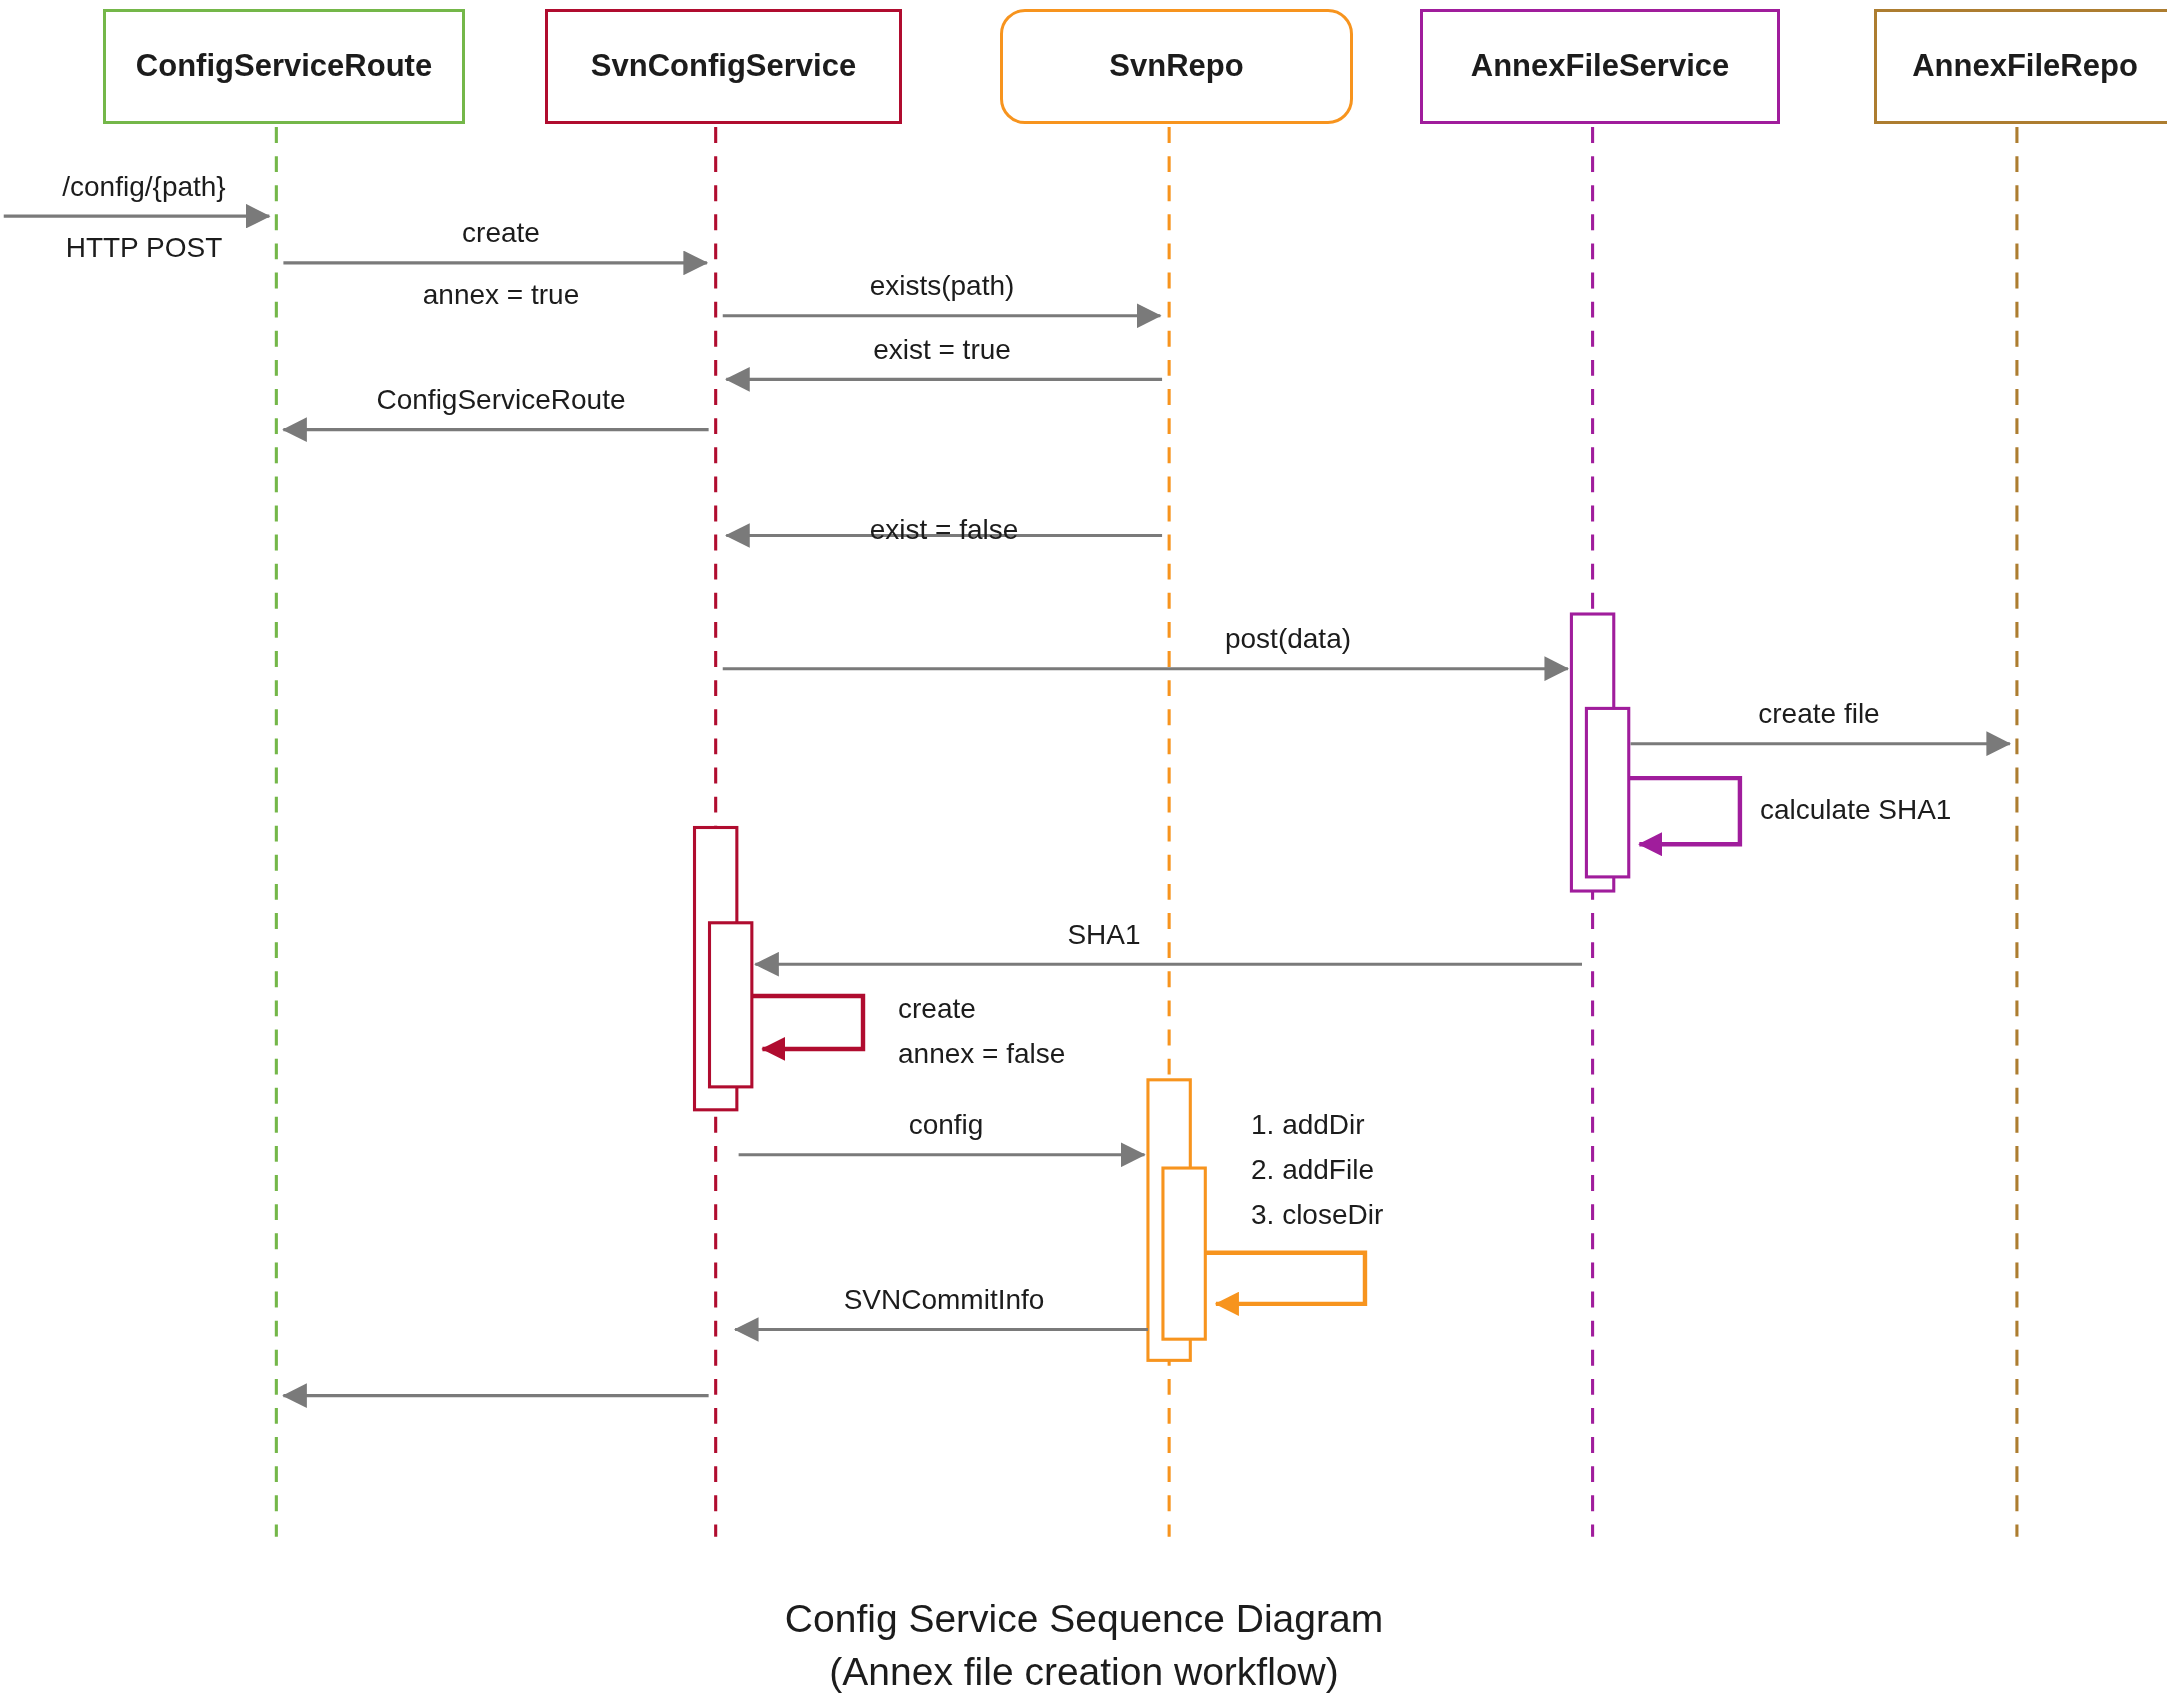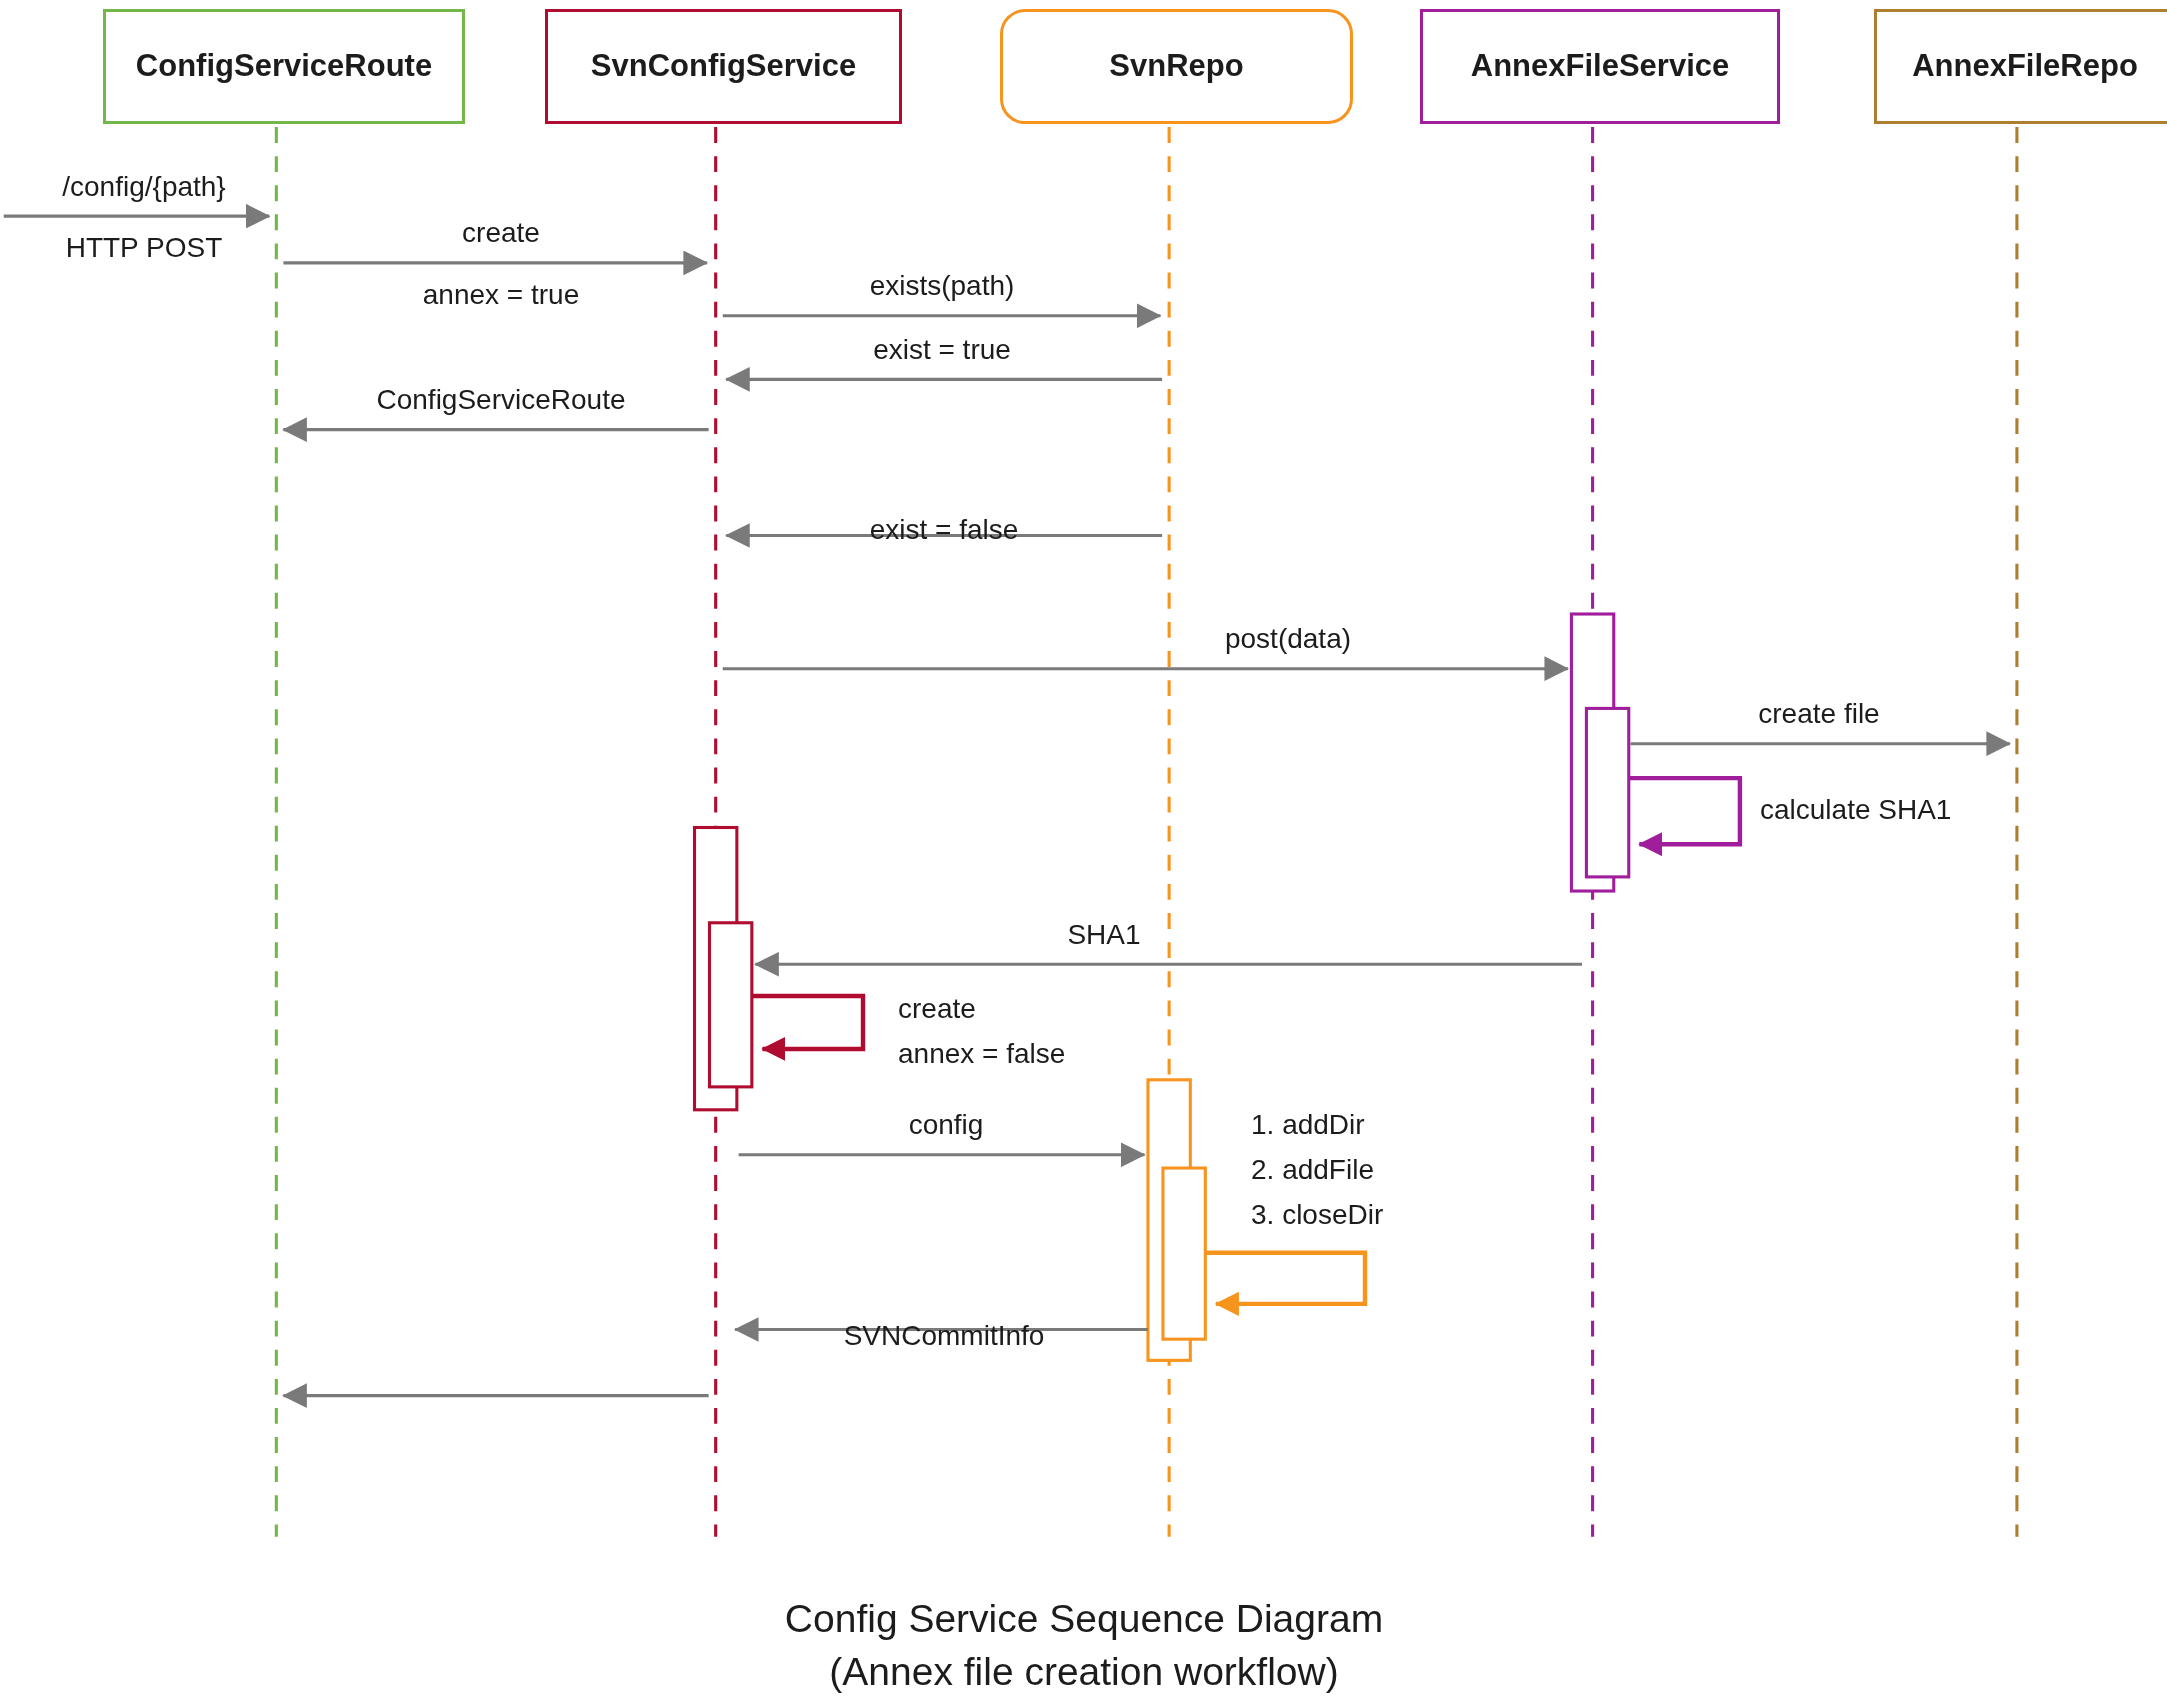--- a/index.html
+++ b/index.html
@@ -117,21 +117,21 @@
     <div class="lbl centered" style="top: 213px; left: 192px;">create</div>
     <div class="lbl centered" style="top: 266px; left: 633px;">exists(path)</div>
     <div class="lbl centered" style="top: 275px; left: 192px;">annex = true</div>
     <div class="lbl centered" style="top: 330px; left: 633px;">exist = true</div>
     <div class="lbl centered" style="top: 380px; left: 192px;">ConfigServiceRoute</div>
     <div class="lbl centered" style="top: 486px; left: 635px; margin-top: 24px;">exist = false</div>
     <div class="lbl centered" style="top: 619px; left: 979px;">post(data)</div>
     <div class="lbl centered" style="top: 694px; left: 1510px;">create file</div>
     <div class="lbl centered" style="top: 915px; left: 795px;">SHA1</div>
     <div class="lbl centered" style="top: 1105px; left: 637px;">config</div>
-    <div class="lbl centered" style="top: 1280px; left: 635px; margin-top: 36px;">SVNCommitInfo</div>
+    <div class="lbl centered" style="top: 1280px; left: 635px;">SVNCommitInfo</div>
     <div class="lbl" style="top: 790px; left: 1760px;">calculate SHA1</div>
     <div class="lbl" style="top: 989px; left: 898px;">create</div>
     <div class="lbl" style="top: 1034px; left: 898px;">annex = false</div>
     <div class="lbl" style="top: 1105px; left: 1251px;">1. addDir</div>
     <div class="lbl" style="top: 1150px; left: 1251px;">2. addFile</div>
     <div class="lbl" style="top: 1195px; left: 1251px;">3. closeDir</div>
   </div>
 
 
 </body></html>

